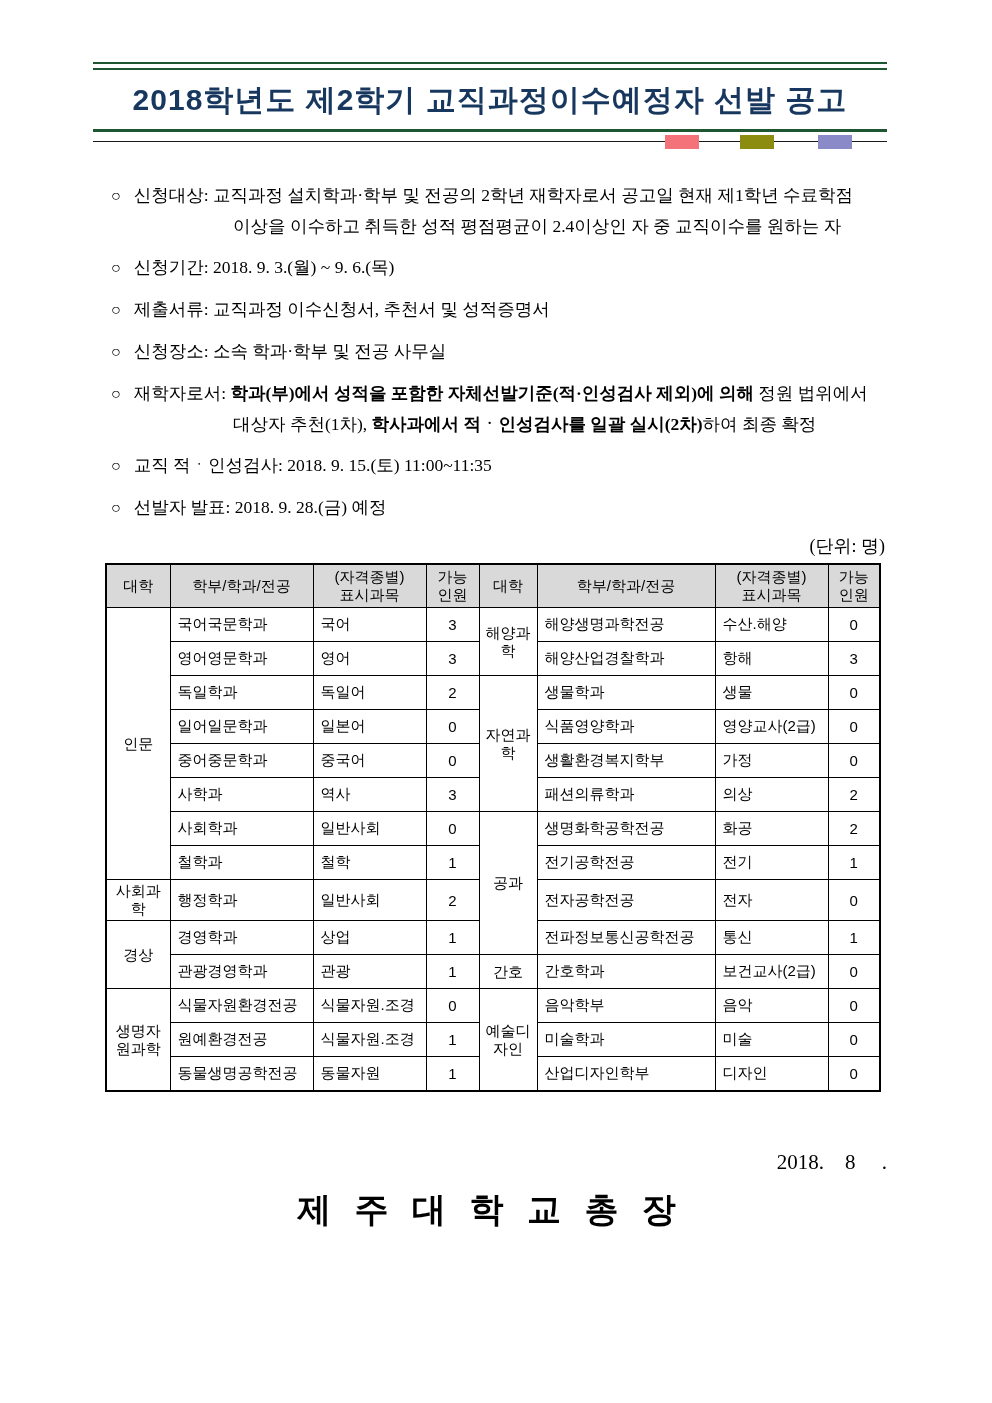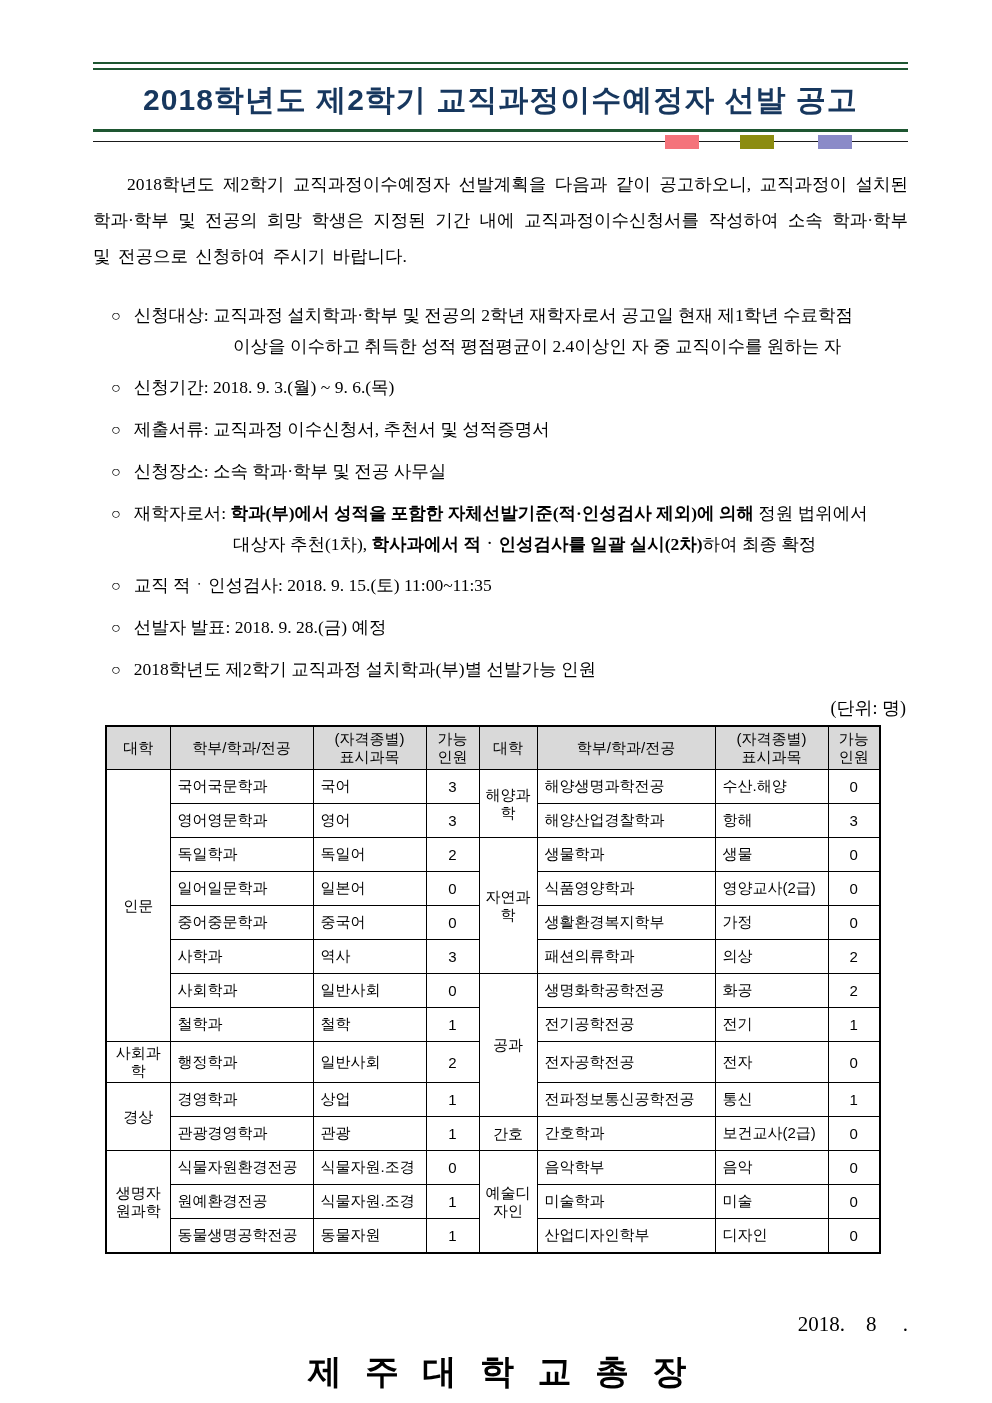--- a/index.html
+++ b/index.html
@@ -9,21 +9,21 @@
     height: 1403px;
     background: #ffffff;
     overflow: hidden;
     font-family: "Liberation Serif", "DejaVu Serif", serif;
     color: #000;
   }
   .page {
     box-sizing: border-box;
     width: 992px;
     height: 1403px;
-    padding: 62px 84px 0 93px;
+    padding: 62px 105px 0 93px;
   }
   
   .rule-double {
     height: 4px;
     border-top: 2px solid #1E5631;
     border-bottom: 2px solid #1E5631;
   }
   .doc-title {
     margin: 10px 0 8px 0;
     text-align: center;
@@ -123,21 +123,20 @@
     <h1 class="doc-title" style="color: rgb(23, 55, 94);">2018학년도 제2학기 교직과정이수예정자 선발 공고</h1>
     <div class="rule-thick" style="border-color: rgb(30, 86, 49);"></div>
     <div class="rule-thin-wrap">
       <div class="thin-line"></div>
       <div class="sq sq-red" style="background: rgb(244, 115, 123);"></div>
       <div class="sq sq-olive" style="background: rgb(140, 140, 16);"></div>
       <div class="sq sq-purple" style="background: rgb(138, 138, 200);"></div>
     </div>
   </div>
 
-  <p class="intro">2018학년도 제2학기 교직과정이수예정자 선발계획을 다음과 같이 공고하오니, 교직과정이 설치된 학과·학부 및 전공의 희망 학생은 지정된 기간 내에 교직과정이수신청서를 작성하여 소속 학과·학부 및 전공으로 신청하여 주시기 바랍니다.</p>
 
   <ul class="bullets">
       <li class="bullet">
         <div class="line"><span class="marker">○</span><span>신청대상:  교직과정 설치학과·학부 및 전공의 2학년 재학자로서 공고일 현재 제1학년 수료학점</span></div>
         <div class="line indent"><span>이상을 이수하고  취득한 성적 평점평균이 2.4이상인 자 중 교직이수를 원하는 자</span></div>
       </li>
       <li class="bullet">
         <div class="line"><span class="marker">○</span><span>신청기간:  2018. 9. 3.(월) ~ 9. 6.(목)</span></div>
       </li>
       <li class="bullet">
@@ -148,23 +147,20 @@
       </li>
       <li class="bullet">
         <div class="line"><span class="marker">○</span><span>재학자로서:  </span><b>학과(부)에서 성적을 포함한 자체선발기준(적·인성검사 제외)에 의해</b><span> 정원 법위에서</span></div>
         <div class="line indent"><span>대상자 추천(1차), </span><b>학사과에서 적ㆍ인성검사를 일괄 실시(2차)</b><span>하여 최종 확정</span></div>
       </li>
       <li class="bullet">
         <div class="line"><span class="marker">○</span><span>교직 적ㆍ인성검사: 2018. 9. 15.(토) 11:00~11:35</span></div>
       </li>
       <li class="bullet">
         <div class="line"><span class="marker">○</span><span>선발자 발표: 2018. 9. 28.(금) 예정</span></div>
-      </li>
-      <li class="bullet">
-        <div class="line"><span class="marker">○</span><span>2018학년도 제2학기 교직과정 설치학과(부)별 선발가능 인원</span></div>
       </li>
     </ul>
 
   <div class="unit-note">(단위: 명)</div>
 
   <table class="sel-table">
     <colgroup>
       <col style="width:64px">
         <col style="width:143px">
         <col style="width:113px">

